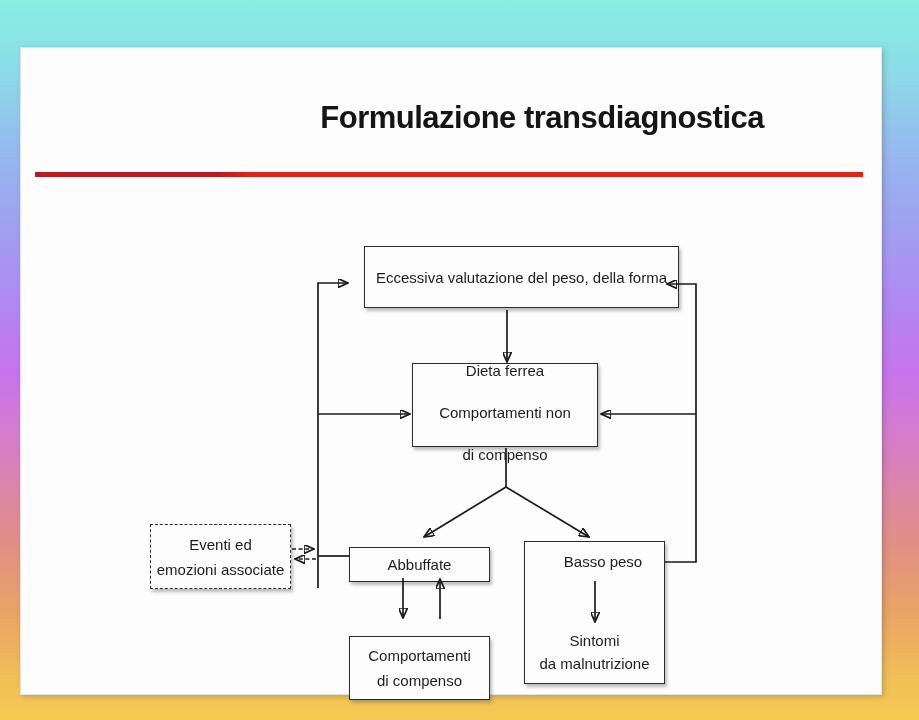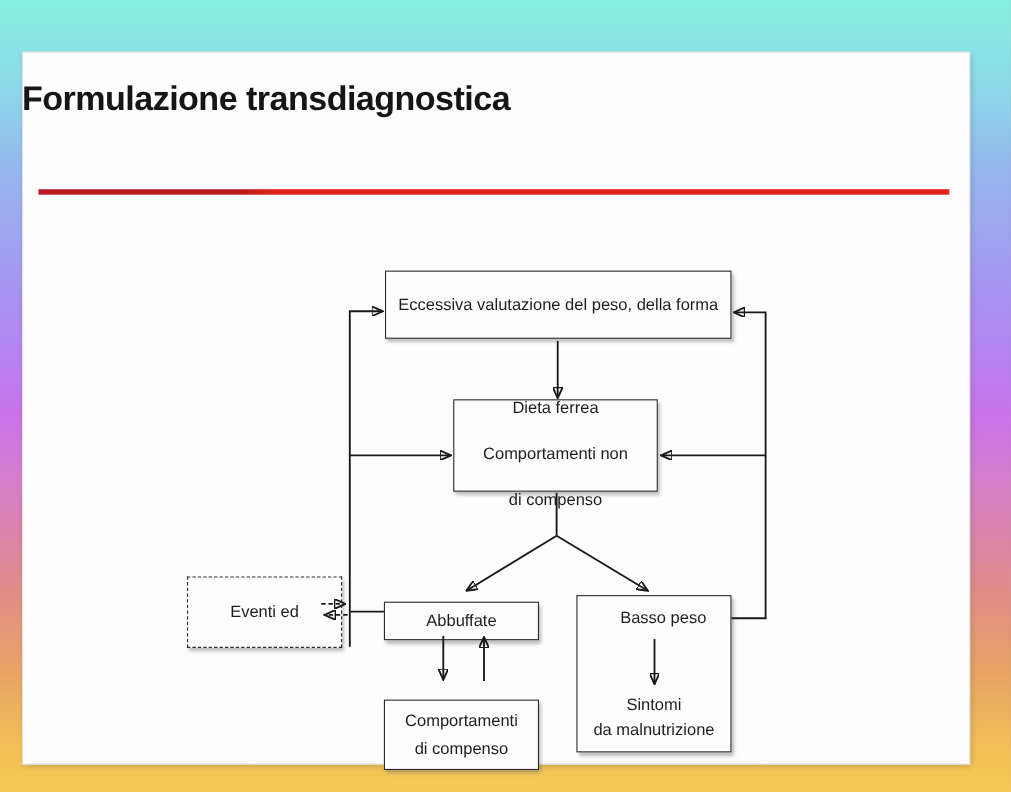--- a/index.html
+++ b/index.html
@@ -10,39 +10,39 @@
       #87efe0 0%, #8cdbe9 10%, #96b6ee 22%, #a29df1 33%,
       #b286f2 43%, #c873ec 52%, #d57cce 60%, #dc85a8 68%,
       #e29083 76%, #e9a465 85%, #f2c156 95%, #f5ca52 100%);
   }
   .slide{
     position:absolute;left:20px;top:47px;width:860px;height:646px;
     background:#fdfdfd;border:1px solid #e3e3e3;
     box-shadow:2px 2px 5px rgba(60,60,60,.25);
   }
   .title{
-    position:absolute;left:20px;top:72px;width:744px;
-    text-align:left;font-size:31px;font-weight:700;color:#151515;
+    position:absolute;left:20px;top:100px;width:744px;
+    text-align:right;font-size:31px;font-weight:700;color:#151515;
     letter-spacing:-.5px;
   }
   .red-rule{
     position:absolute;left:35px;top:172px;width:828px;height:5px;
     background:linear-gradient(90deg,#b91b21 0%,#b91b21 22%,#e2231a 26%,#e2231a 100%);
   }
   .fbox{
     position:absolute;background:#fdfdfd;border:1.6px solid #2b2b2b;
     box-shadow:2px 3px 3px rgba(110,110,110,.45);
     display:flex;flex-direction:column;align-items:center;justify-content:center;
     color:#1d1d1d;font-size:15px;text-align:center;box-sizing:border-box;
   }
   .fbox span{display:block;line-height:25px;}
-  .box-top{left:350px;top:246px;width:315px;height:62px;}
+  .box-top{left:364px;top:246px;width:315px;height:62px;}
   .box-diet{left:412px;top:363px;width:186px;height:84px;}
   .box-diet span{line-height:26px;margin-top:16px;}
-  .box-events{left:150px;top:524px;width:141px;height:65px;border-style:dashed;border-width:1.8px;margin-left:20px;}
+  .box-events{left:150px;top:524px;width:141px;height:65px;border-style:dashed;border-width:1.8px;}
   .box-binge{left:349px;top:547px;width:141px;height:35px;}
   .box-comp{left:349px;top:636px;width:141px;height:64px;}
   .box-low{left:524px;top:541px;width:141px;height:143px;justify-content:flex-start;}
   .box-low .lw-label{margin-top:9px;line-height:22px;margin-left:17px;}
   .box-low .lw-bottom{position:absolute;bottom:8px;left:0;width:100%;}
   .box-low .lw-bottom span{line-height:23px;}
   svg.overlay{position:absolute;left:0;top:0;pointer-events:none;}
   svg.overlay path{fill:none;stroke:#1a1a1a;stroke-width:1.7;}
   svg.overlay path.dash{stroke-dasharray:4 2.6;}
 </style>
@@ -60,20 +60,21 @@
   </div>
 
   <div class="fbox box-diet">
     <span>Dieta ferrea</span>
     <span>Comportamenti non</span>
     <span>di compenso</span>
   </div>
 
   <div class="fbox box-events">
     <span>Eventi ed</span>
+    <span>emozioni associate</span>
   </div>
 
   <div class="fbox box-binge">
     <span>Abbuffate</span>
   </div>
 
   <div class="fbox box-comp">
     <span>Comportamenti</span>
     <span>di compenso</span>
   </div>

